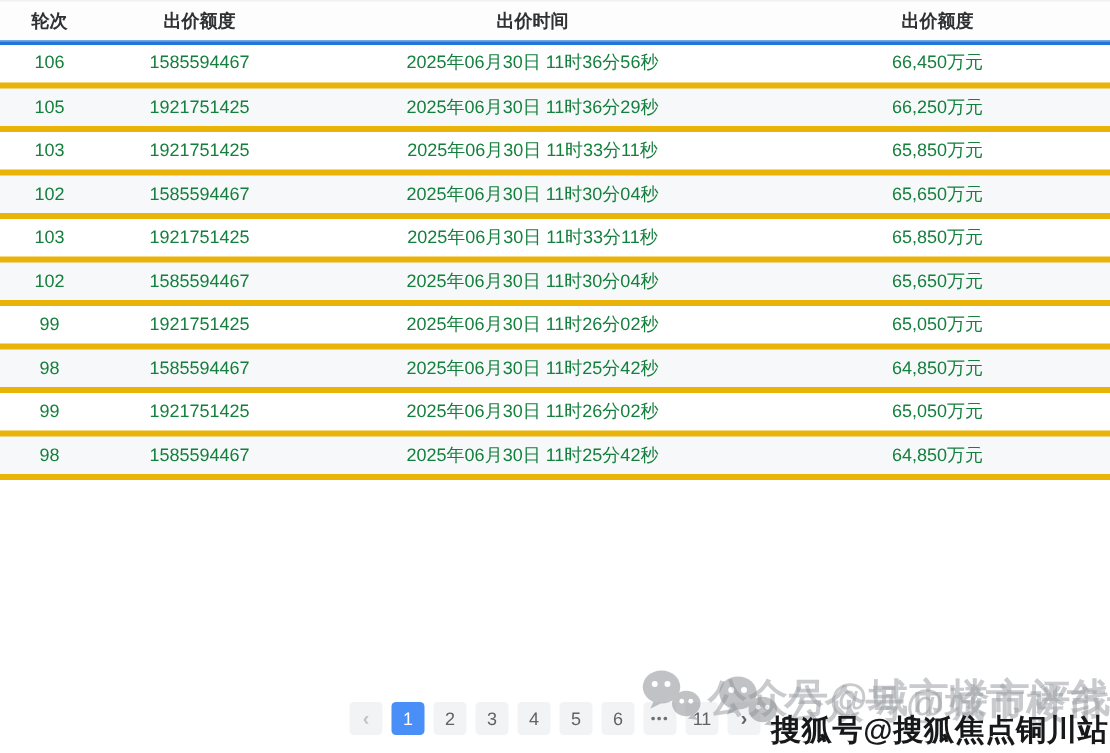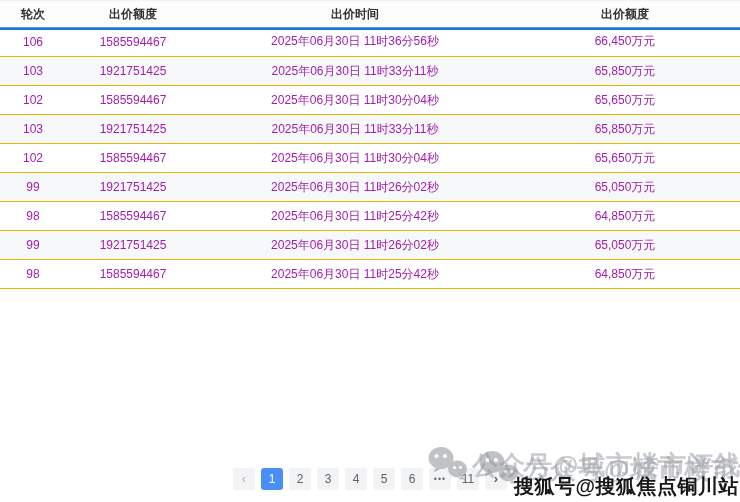--- a/index.html
+++ b/index.html
@@ -11,22 +11,22 @@
   table.bid-table { width:740px; border-collapse:collapse; table-layout:fixed; }
   table.bid-table col.c1{width:66px;} table.bid-table col.c2{width:134px;}
   table.bid-table col.c3{width:310px;} table.bid-table col.c4{width:230px;}
   table.bid-table thead th {
     height:27px; font-size:12px; font-weight:bold; color:#303133;
     text-align:center; vertical-align:middle; background:#fdfdfe;
     border-top:1px solid #f0f1f3;
   }
   .blue-rule { height:3px; background:#2176d9; border-top:1px solid #5596e0; }
   table.bid-table tbody td {
-    height:29px; font-size:12px; color:#a21caf; text-align:center;
-    vertical-align:middle; border-bottom:1px solid #eab308; background:#fff;
+    height:29px; font-size:12px; color:#15803d; text-align:center;
+    vertical-align:middle; border-bottom:4px solid #eab308; background:#fff;
   }
   table.bid-table tbody tr:nth-child(even) td { background:#f7f8fa; }
 
   
   .pager { position:absolute; left:0; right:0; top:466px; height:26px;
            display:flex; justify-content:center; align-items:center; gap:6px; }
   .pg-btn {
     min-width:22px; height:22px; padding:0 4px; border:none; border-radius:3px;
     background:#f2f3f5; color:#5f6368; font-size:12px; line-height:22px;
     text-align:center; cursor:pointer; font-family:inherit;
@@ -68,20 +68,26 @@
         <th>出价时间</th>
         <th>出价额度</th>
       </tr>
     </thead>
     <tbody id="bid-tbody">
         <tr>
           <td>106</td>
           <td>1585594467</td>
           <td>2025年06月30日 11时36分56秒</td>
           <td>66,450万元</td>
+        </tr>
+        <tr>
+          <td>105</td>
+          <td>1921751425</td>
+          <td>2025年06月30日 11时36分29秒</td>
+          <td>66,250万元</td>
         </tr>
         <tr>
           <td>103</td>
           <td>1921751425</td>
           <td>2025年06月30日 11时33分11秒</td>
           <td>65,850万元</td>
         </tr>
         <tr>
           <td>102</td>
           <td>1585594467</td>

